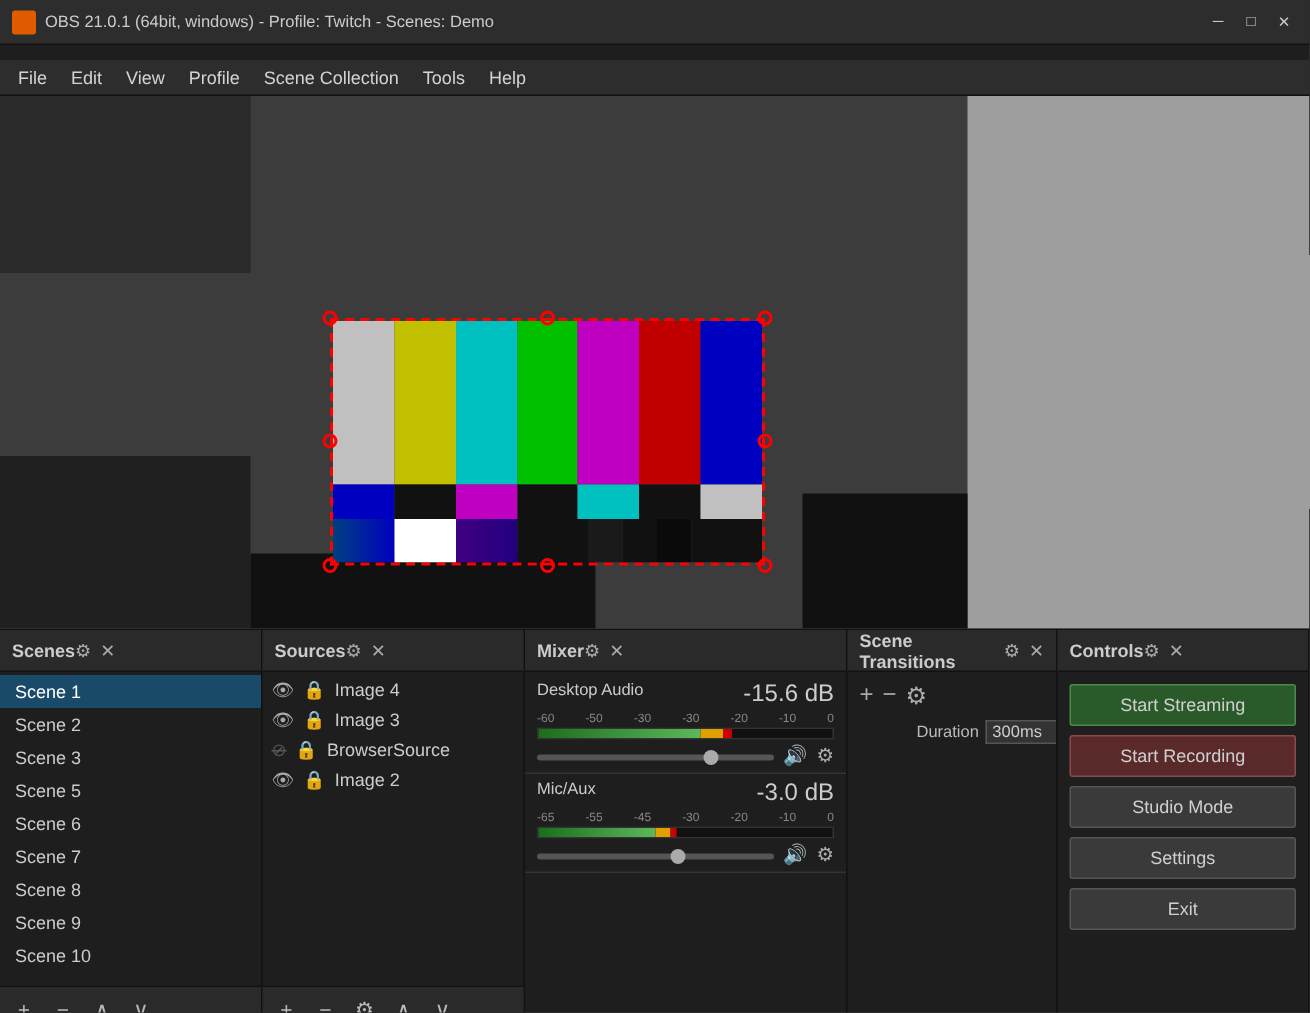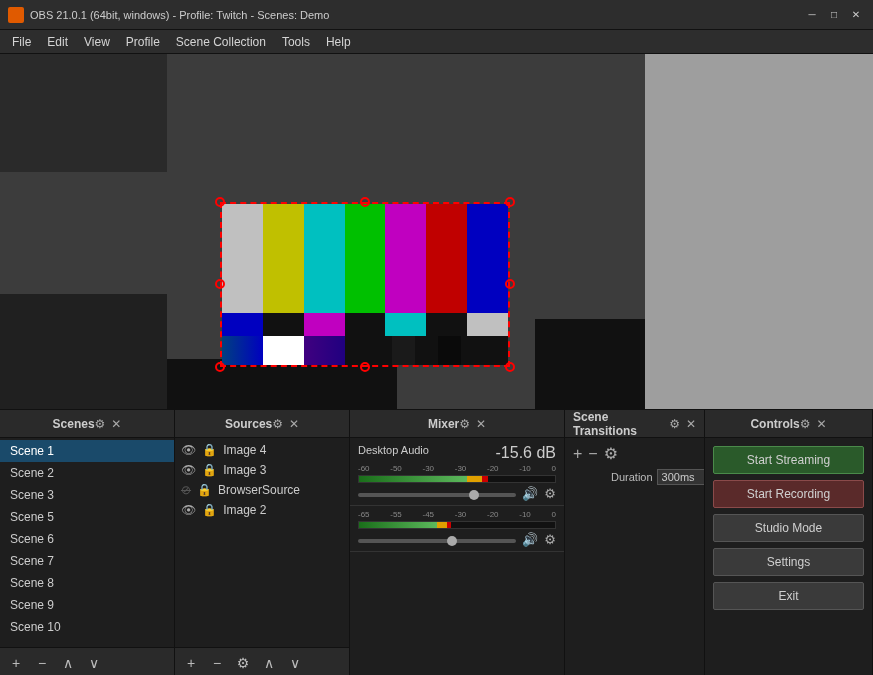--- a/index.html
+++ b/index.html
@@ -53,20 +53,21 @@
     }
 
     
     #menubar {
       background: #2d2d2d;
       height: 24px;
       display: flex;
       align-items: center;
       padding: 0 4px;
       border-bottom: 1px solid #111;
+      margin-top: 10px;
     }
     .menu-item {
       padding: 0 8px;
       height: 24px;
       display: flex;
       align-items: center;
       cursor: pointer;
       font-size: 12px;
       color: #d4d4d4;
     }
@@ -111,21 +112,21 @@
       flex-direction: column;
       border-right: 1px solid #111;
     }
     .panel-header {
       background: #2a2a2a;
       height: 28px;
       display: flex;
       align-items: center;
       padding: 0 8px;
       border-bottom: 1px solid #111;
-      justify-content: center;
+      justify-content: flex-start;
     }
     .panel-title {
       font-size: 12px;
       color: #ccc;
       font-weight: 600;
     }
     .panel-header-icons {
       display: flex;
       gap: 6px;
     }
@@ -522,20 +523,24 @@
           </div>
         </div>
         <div style="display:flex;align-items:center;gap:6px;margin-top:2px;">
           <input type="range" class="mixer-slider" style="flex: 1 1 0%;" value="75">
           <span class="mixer-icon-btn">🔊</span>
           <span class="mixer-icon-btn">⚙</span>
         </div>
       </div>
 
       <div class="mixer-track">
+        <div class="mixer-track-header">
+          <span class="mixer-track-name">Mic/Aux</span>
+          <span class="mixer-track-db">-3.0 dB</span>
+        </div>
         <div class="meter-labels">
           <span>-65</span>
             <span>-55</span>
             <span>-45</span>
             <span>-30</span>
             <span>-20</span>
             <span>-10</span>
             <span>0</span>
         </div>
         <div class="meter-container">

